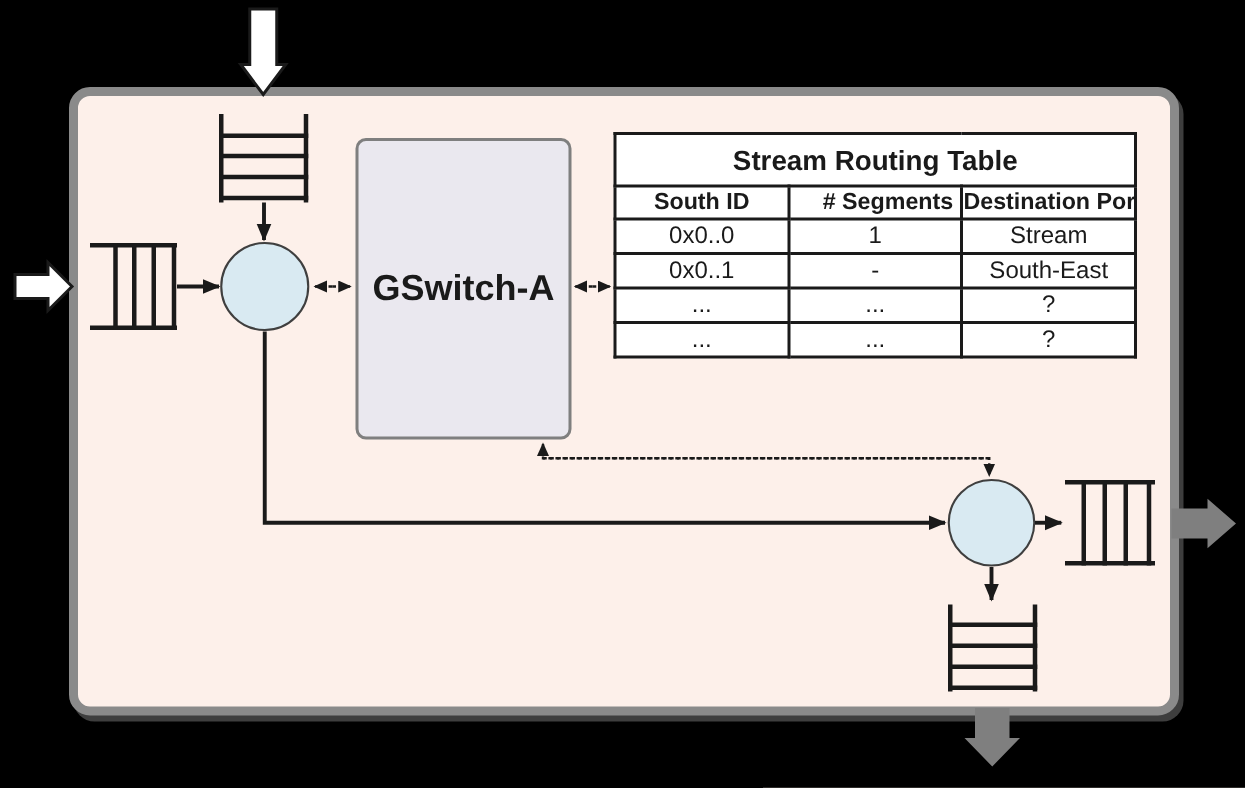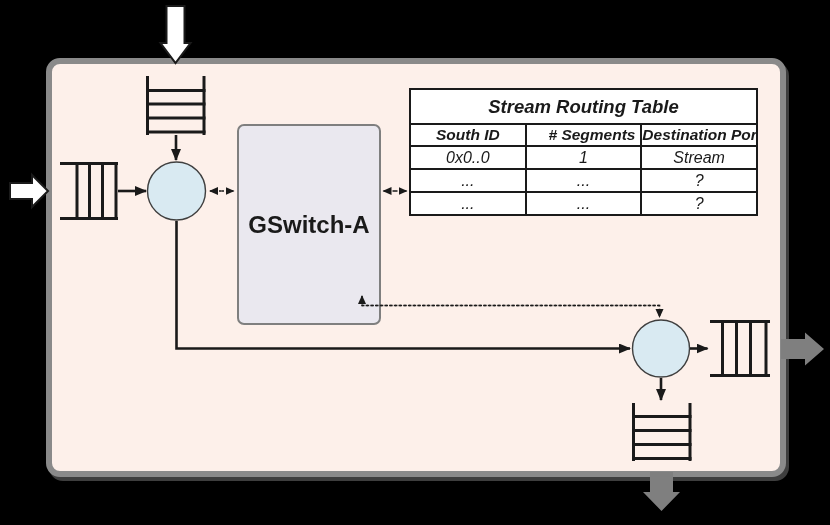--- a/index.html
+++ b/index.html
@@ -30,25 +30,24 @@
 
   
   .controller {
     position:absolute; left:237px; top:92px; width:144px; height:201px;
     background:var(--controller-fill);
     border:2px solid var(--controller-border);
     border-radius:7px;
     display:flex; flex-direction:column; align-items:center; justify-content:center;
     font-weight:bold; font-size:24px; line-height:33px; color:var(--ink);
     text-align:center;
-    margin-top:32px;
   }
 
   
-  .rtable-wrap { position:absolute; left:409px; top:88px; width:367px;font-style:italic; }
+  .rtable-wrap { position:absolute; left:409px; top:88px; width:367px; }
   table.rtable { width:349px; border-collapse:collapse; background:var(--table-bg);
                  color:var(--ink); table-layout:fixed; }
   table.rtable td { border:2px solid var(--ink); text-align:center; vertical-align:middle;
                     background:var(--table-bg); overflow:hidden; white-space:nowrap; }
   .rt-title td { height:35px; font-size:18.5px; font-weight:bold; }
   .rt-head  td { height:22px; font-size:15.5px; font-weight:bold; }
   .rt-row   td { height:23px; font-size:16px; }
   .c1 { width:93px; } .c2 { width:107px;padding-left:17px; } .c3 { width:149px; }
 
   
@@ -81,20 +80,25 @@
       </tr>
       <tr class="rt-head">
         <td class="c1">South ID</td>
         <td class="c2"># Segments</td>
         <td class="c3">Destination Port</td>
       </tr>
       <tr class="rt-row">
         <td>0x0..0</td>
         <td>1</td>
         <td>Stream</td>
+      </tr>
+      <tr class="rt-row">
+        <td>0x0..1</td>
+        <td>-</td>
+        <td>South-East</td>
       </tr>
       <tr class="rt-row">
         <td>...</td>
         <td>...</td>
         <td>?</td>
       </tr>
       <tr class="rt-row">
         <td>...</td>
         <td>...</td>
         <td>?</td>

